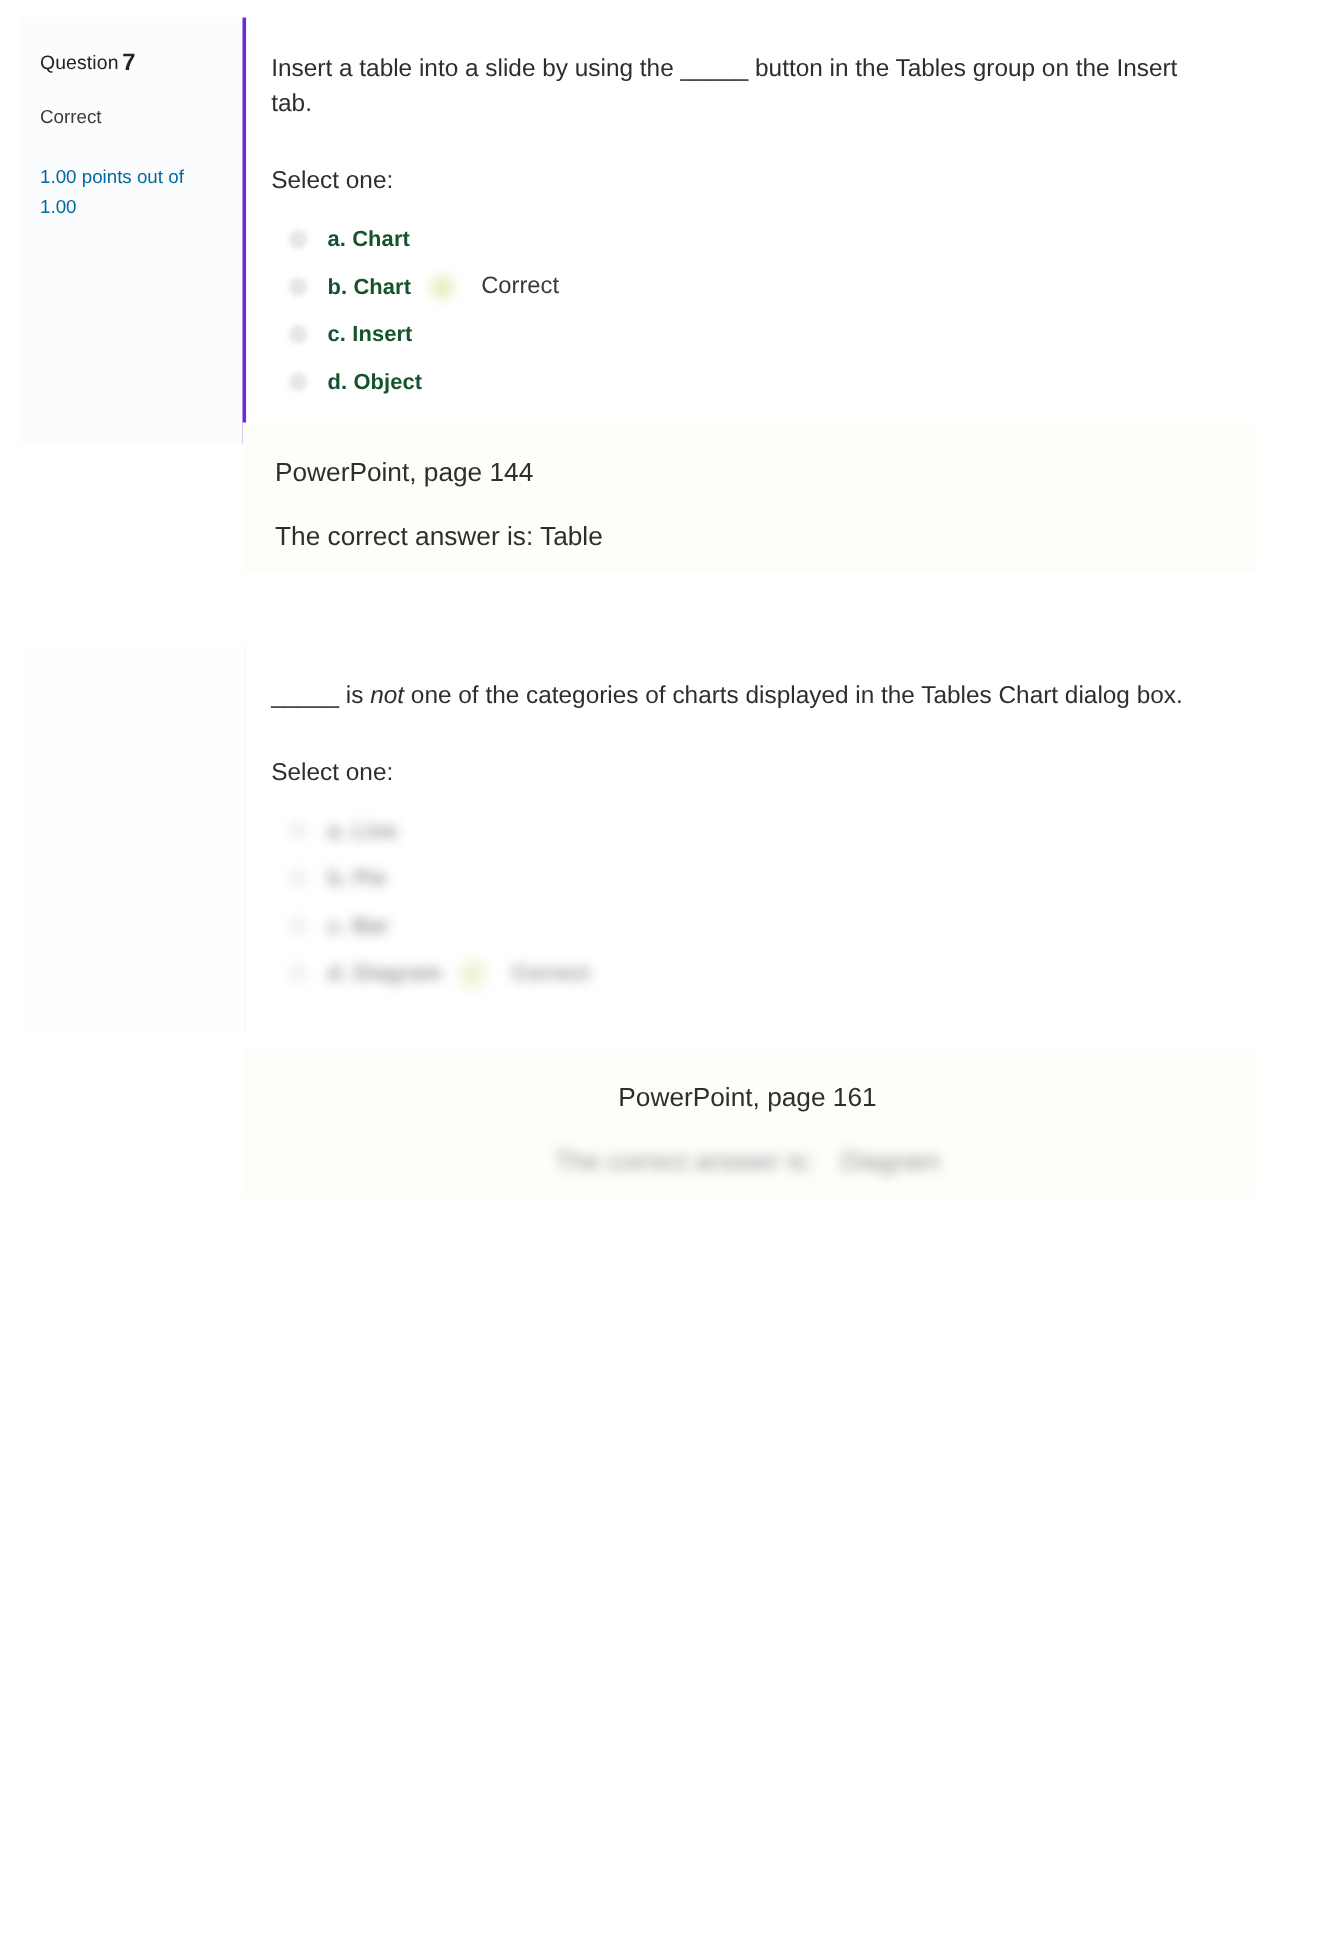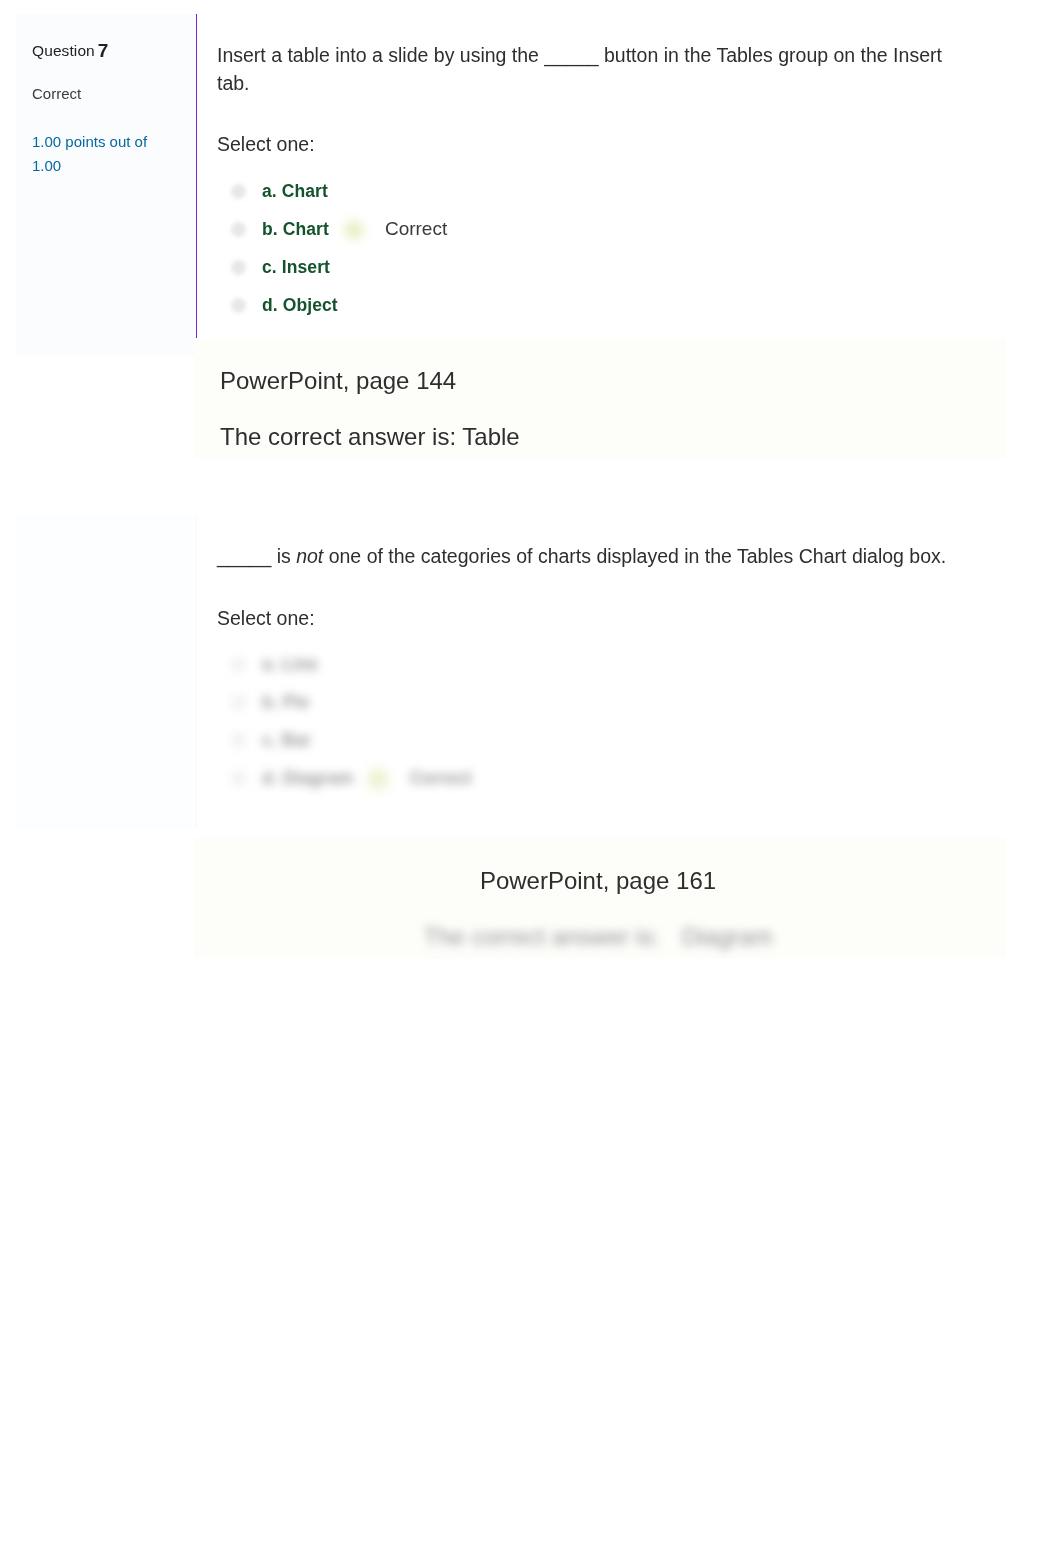--- a/index.html
+++ b/index.html
@@ -29,21 +29,21 @@
     left: 16px;
     width: 990px;
     display: flex;
     align-items: stretch;
   }
 
   .q-info {
     width: 181px;
     flex: 0 0 181px;
     background: #fbfcfd;
-    border-right: 1px solid #6d28d9;
+    border-right: 3px solid #6d28d9;
     box-sizing: border-box;
     padding: 26px 16px 20px 16px;
   }
   .q-info.blank {
     background: #fdfeff;
     border-right: 1px solid #f6f8f9;
   }
 
   .q-info-title {
     font-size: 15.5px;
@@ -164,21 +164,21 @@
   
   .feedback-block {
     position: absolute;
     left: 194px;
     width: 812px;
     box-sizing: border-box;
     background: #fdfefa;
     padding: 26px 30px 28px 26px;
   }
   .feedback-line {
-    font-size: 24px;
+    font-size: 21px;
     color: #2e2e2e;
     line-height: 1.4;
     margin: 0 0 22px 0;
   }
   .feedback-line:last-child { margin-bottom: 0; }
   .feedback-line.redacted {
     color: #6d6e70;
     filter: blur(4.6px);
     opacity: .74;
     display: inline-block;

